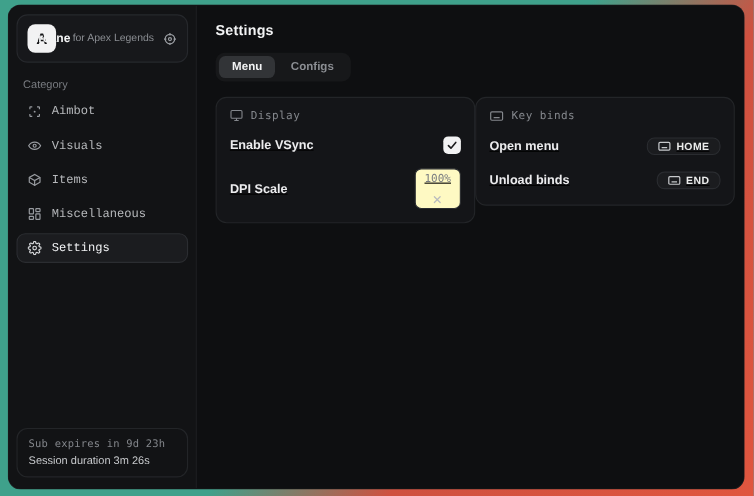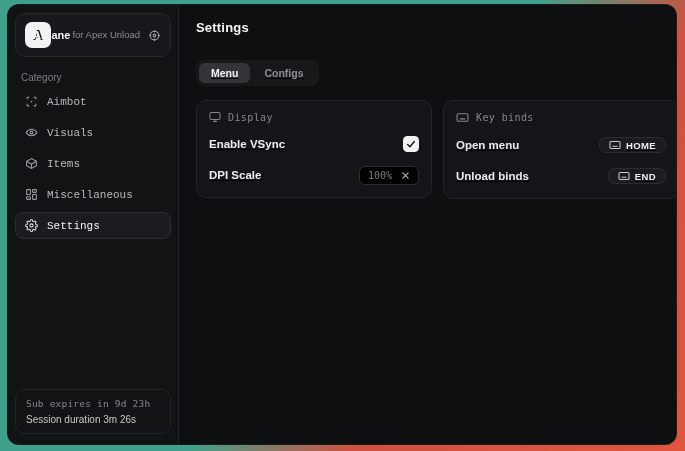--- a/index.html
+++ b/index.html
@@ -52,29 +52,29 @@
   }
   .sub-expires {
     font-family:"DejaVu Sans Mono","Liberation Mono",monospace;
     font-size:9.5px; color:#83868b; letter-spacing:0.2px;
   }
   .session-duration { margin-top:5px; font-size:10px; color:#c6c8cb; }
   
   .main { flex:1; padding:15px 17px; background:#0e0f11; }
   .page-title { font-size:13px; font-weight:700; color:#f2f3f4; letter-spacing:0.2px; }
   .tabs {
-    margin-top:25px; display:inline-flex; align-items:center; gap:2px;
-    background:#17181a; border-radius:8px; padding:3px;text-decoration:underline;
+    margin-top:13px; display:inline-flex; align-items:center; gap:2px;
+    background:#17181a; border-radius:8px; padding:3px;
   }
   .tab {
     font-size:10.5px; font-weight:600; color:#8b8e93;
     padding:4px 12px; border-radius:6px; cursor:default;
   }
   .tab.selected { background:#323437; color:#f2f3f4; }
-  .cards { margin-top:14px; display:flex; gap:11px; align-items:flex-start; }
+  .cards { margin-top:14px; display:flex; align-items:flex-start; }
   .card {
     width:236px; background:#141518; border:1px solid #232528;
     border-radius:10px; padding:10px 12px 12px 12px;
   }
   .card-header {
     display:flex; align-items:center; gap:7px; color:#84878c;
     font-family:"DejaVu Sans Mono","Liberation Mono",monospace;
     font-size:10px; letter-spacing:0.4px;
   }
   .card-header .card-icon { display:flex; align-items:center; }
@@ -82,22 +82,23 @@
     margin-top:11px; display:flex; align-items:center;
     justify-content:space-between; min-height:20px;text-decoration:underline;
   }
   .row-label { font-size:11.5px; font-weight:600; color:#ececee; }
   .checkbox {
     width:16px; height:16px; background:#f2f2f3; border-radius:4.5px;
     display:flex; align-items:center; justify-content:center; cursor:pointer;
   }
   .value-pill {
     display:flex; align-items:center; gap:9px;
-    background:#000000; border:1px solid #2a2c30; border-radius:6px;
+    background:#fef9c3; border:1px solid #2a2c30; border-radius:6px;
     padding:3px 8px;
+    flex-direction:column;
   }
   .value-text {
     font-family:"DejaVu Sans Mono","Liberation Mono",monospace;
     font-size:10px; color:#797c81;
   }
   .clear-x { display:flex; align-items:center; color:#b9bbbe; cursor:pointer; }
   .key-pill {
     display:flex; align-items:center; gap:5px;
     background:#1b1c1f; border:1px solid #2a2c30; border-radius:7px;
     padding:1px 9px; cursor:pointer;
@@ -110,21 +111,21 @@
 <body>
 
 <div class="window">
 
   <div class="sidebar">
 
     <div class="sidebar-header">
       <div class="logo">A</div>
       <div class="brand">
         <div class="brand-title">Arcane</div>
-        <div class="brand-sub">for Apex Unload</div>
+        <div class="brand-sub">for Apex Legends</div>
       </div>
       <div class="header-action">
         <svg width="13" height="13" viewBox="0 0 24 24" fill="none" stroke="currentColor" stroke-width="2">
           <circle cx="12" cy="12" r="8"></circle>
             <circle cx="12" cy="12" r="2.5"></circle>
           <line x1="12" y1="2" x2="12" y2="6"></line>
             <line x1="12" y1="18" x2="12" y2="22"></line>
           <line x1="2" y1="12" x2="6" y2="12"></line>
             <line x1="18" y1="12" x2="22" y2="12"></line>
         </svg>

